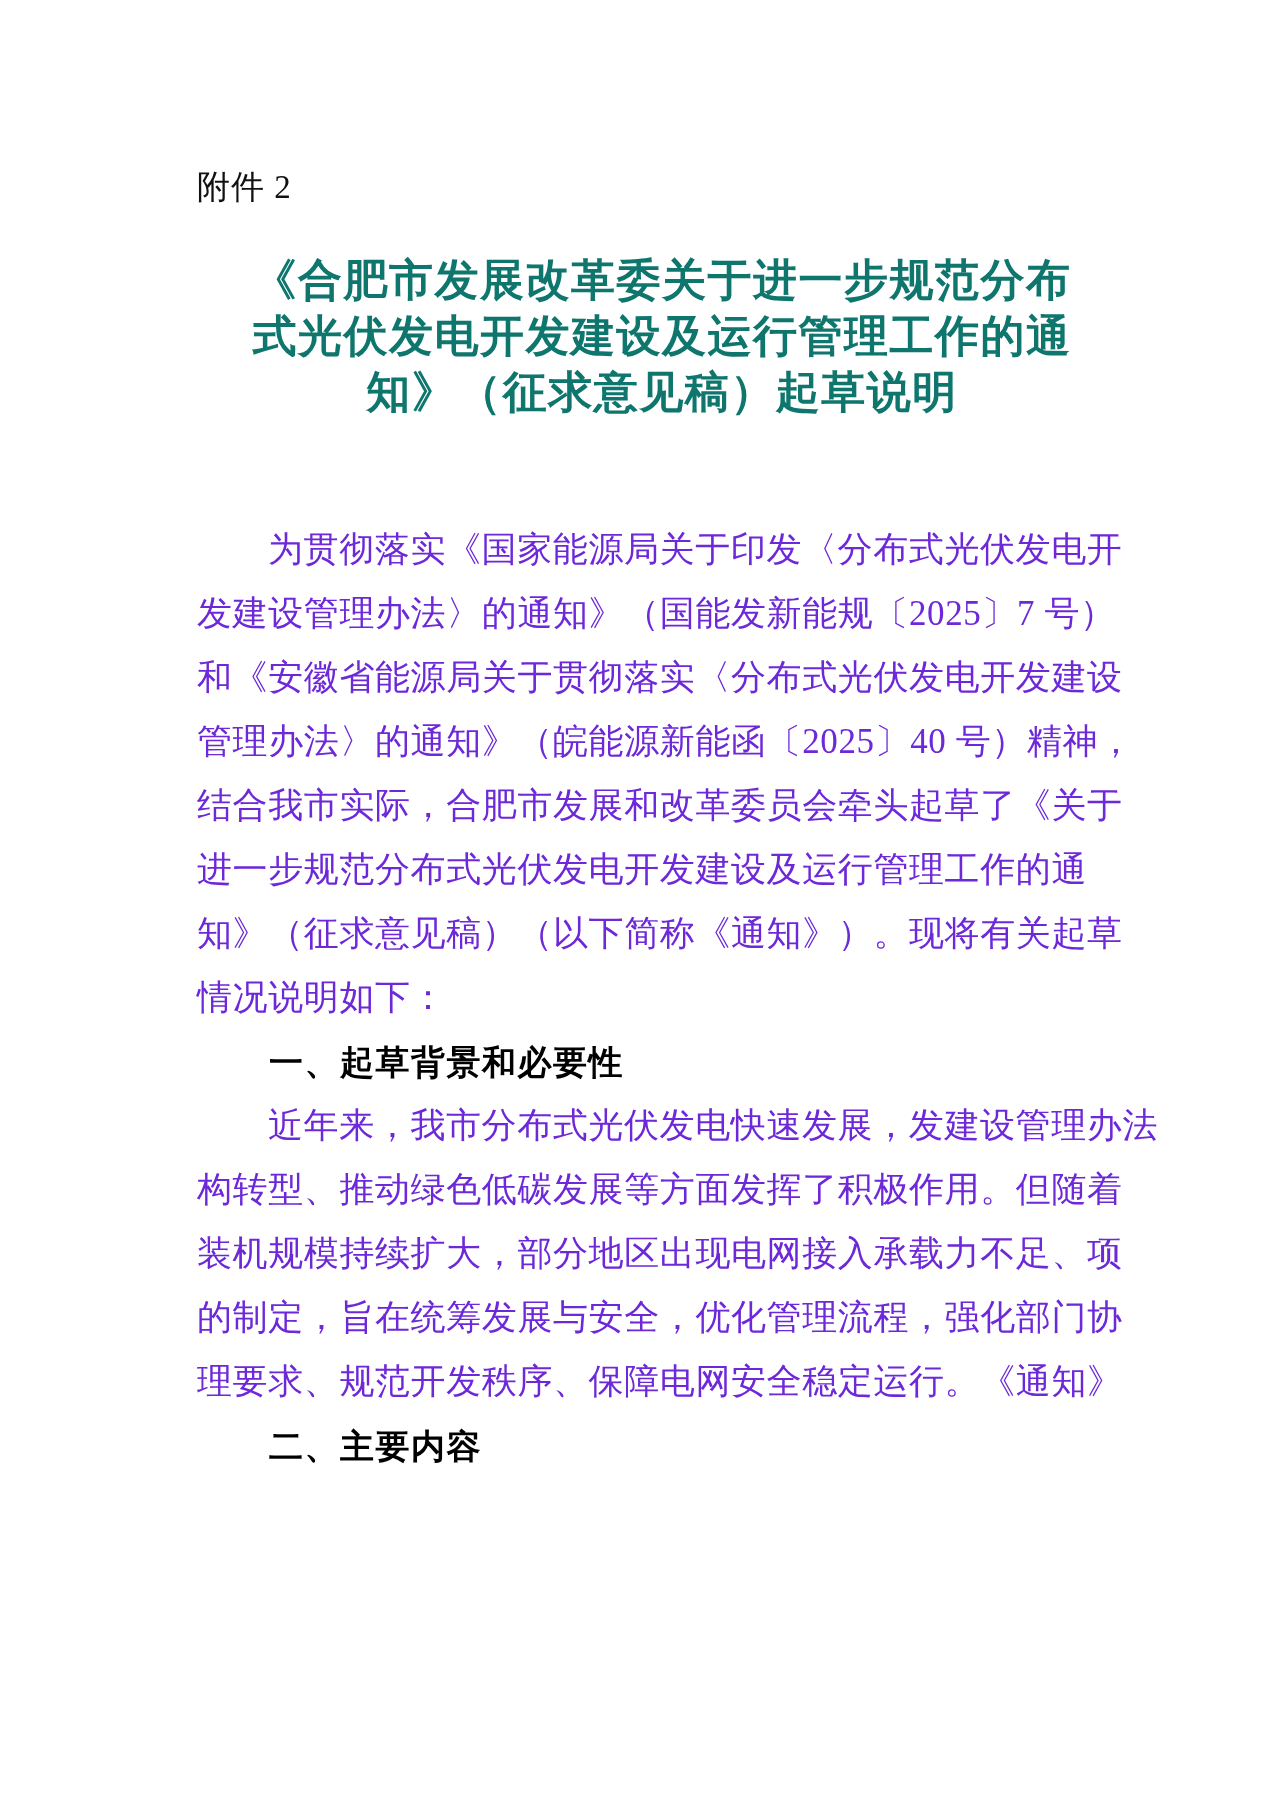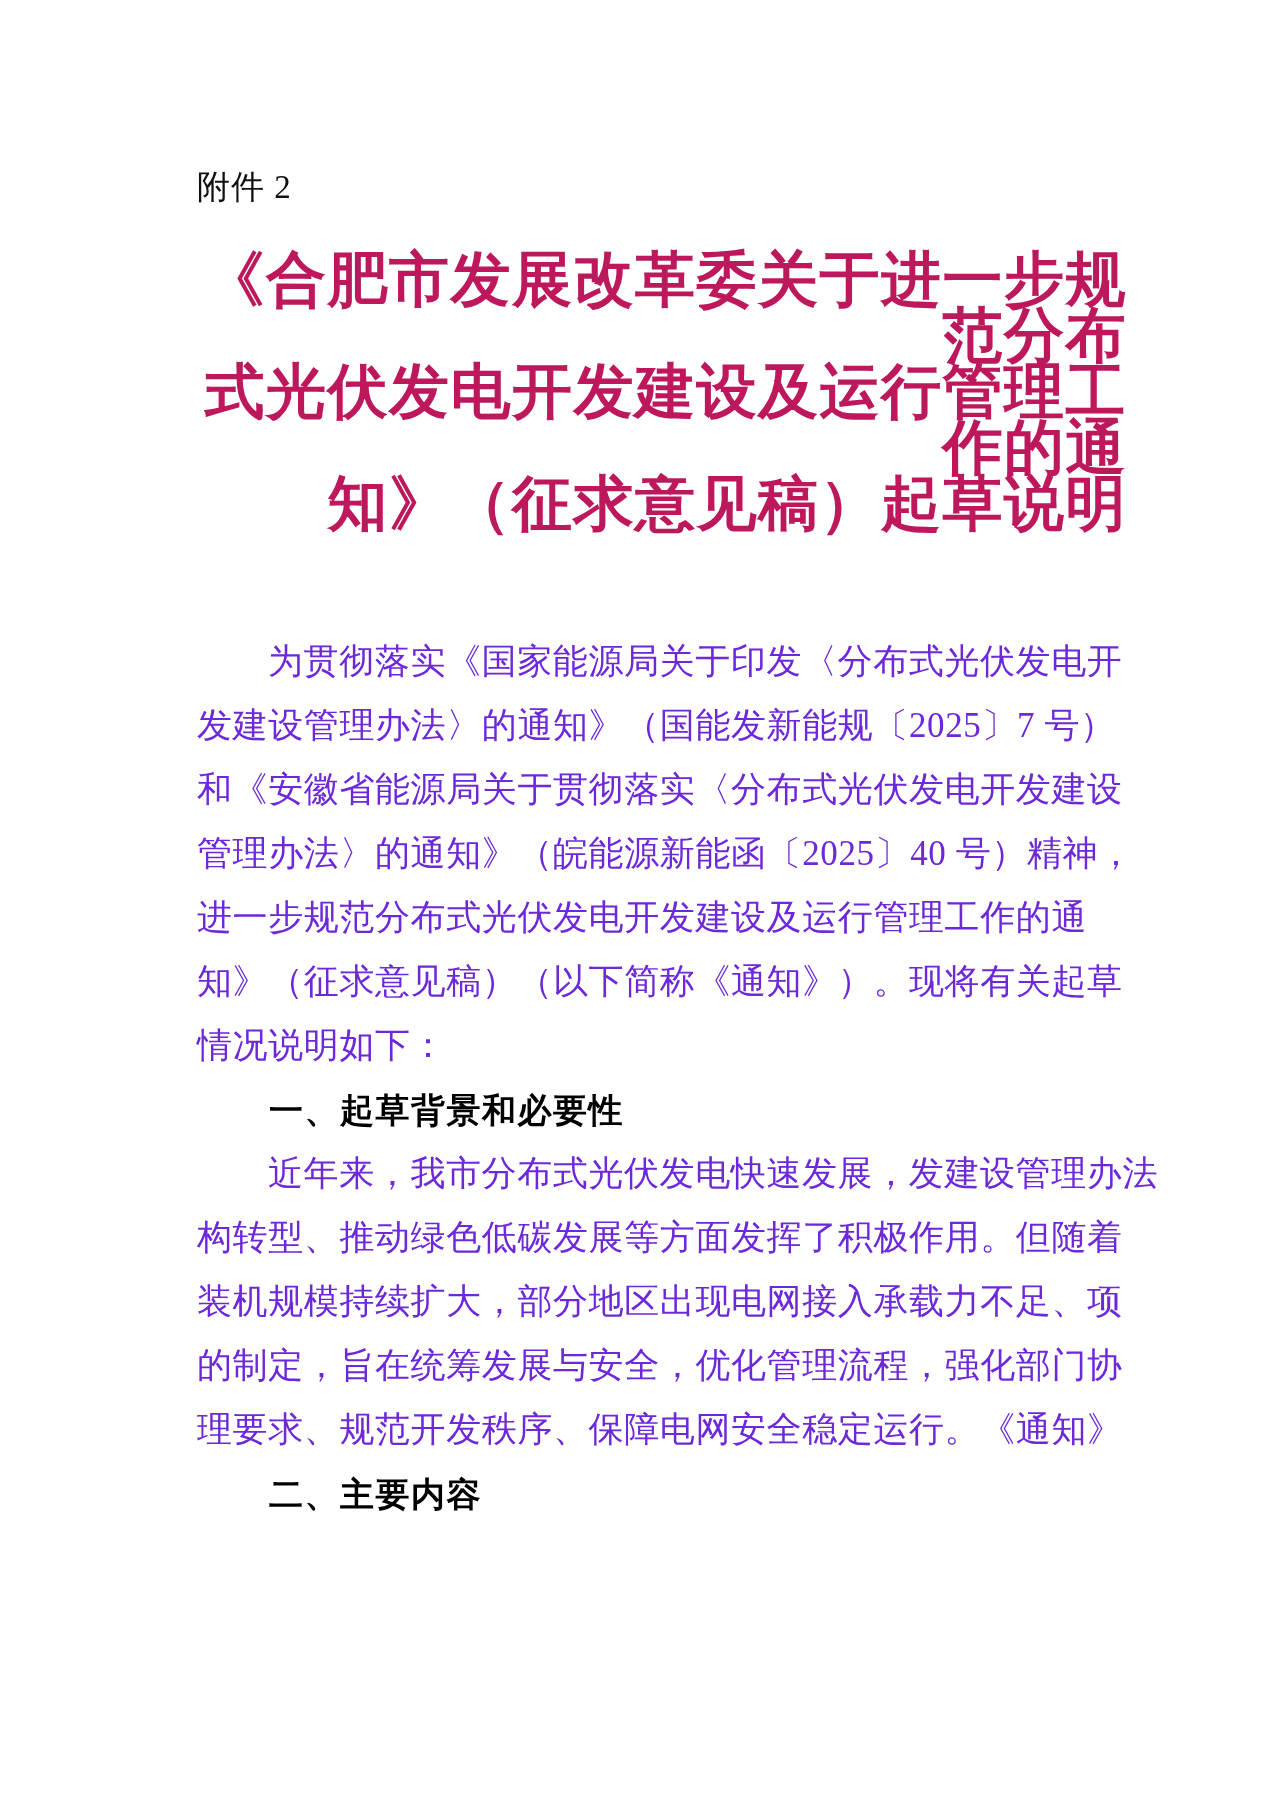--- a/index.html
+++ b/index.html
@@ -19,25 +19,25 @@
     margin-top: 166px;
     font-size: 33px;
     line-height: 42px;
     letter-spacing: 1px;
     color: #111;
   }
   .doc-title {
     margin: 44px 0 0 0;
     font-family: "Liberation Sans", sans-serif;
     font-weight: 700;
-    font-size: 60px;
+    font-size: 44px;
     line-height: 56px;
-    text-align: right;
+    text-align: center;
     letter-spacing: 1.5px;
-    color: #be185d;
+    color: #0f766e;
   }
   .doc-title .tline { display: block; }
   .body-text { margin-top: 98px; }
   .line {
     font-size: 35px;
     height: 64px;
     line-height: 64px;
     letter-spacing: 0.6px;
     white-space: nowrap;
     color: #6d28d9;
@@ -67,20 +67,21 @@
     <span class="tline">式光伏发电开发建设及运行管理工作的通</span>
     <span class="tline">知》（征求意见稿）起草说明</span>
   </h1>
 
   <div class="body-text">
 
     <div class="line first">为贯彻落实《国家能源局关于印发〈分布式光伏发电开</div>
     <div class="line">发建设管理办法〉的通知》（国能发新能规〔2025〕7 号）</div>
     <div class="line">和《安徽省能源局关于贯彻落实〈分布式光伏发电开发建设</div>
     <div class="line">管理办法〉的通知》（皖能源新能函〔2025〕40 号）精神，</div>
+    <div class="line">结合我市实际，合肥市发展和改革委员会牵头起草了《关于</div>
     <div class="line">进一步规范分布式光伏发电开发建设及运行管理工作的通</div>
     <div class="line">知》（征求意见稿）（以下简称《通知》）。现将有关起草</div>
     <div class="line">情况说明如下：</div>
 
     <div class="heading">一、起草背景和必要性</div>
 
     <div class="line first">近年来，我市分布式光伏发电快速发展，发建设管理办法</div>
     <div class="line">构转型、推动绿色低碳发展等方面发挥了积极作用。但随着</div>
     <div class="line">装机规模持续扩大，部分地区出现电网接入承载力不足、项</div>
     <div class="line">的制定，旨在统筹发展与安全，优化管理流程，强化部门协</div>

